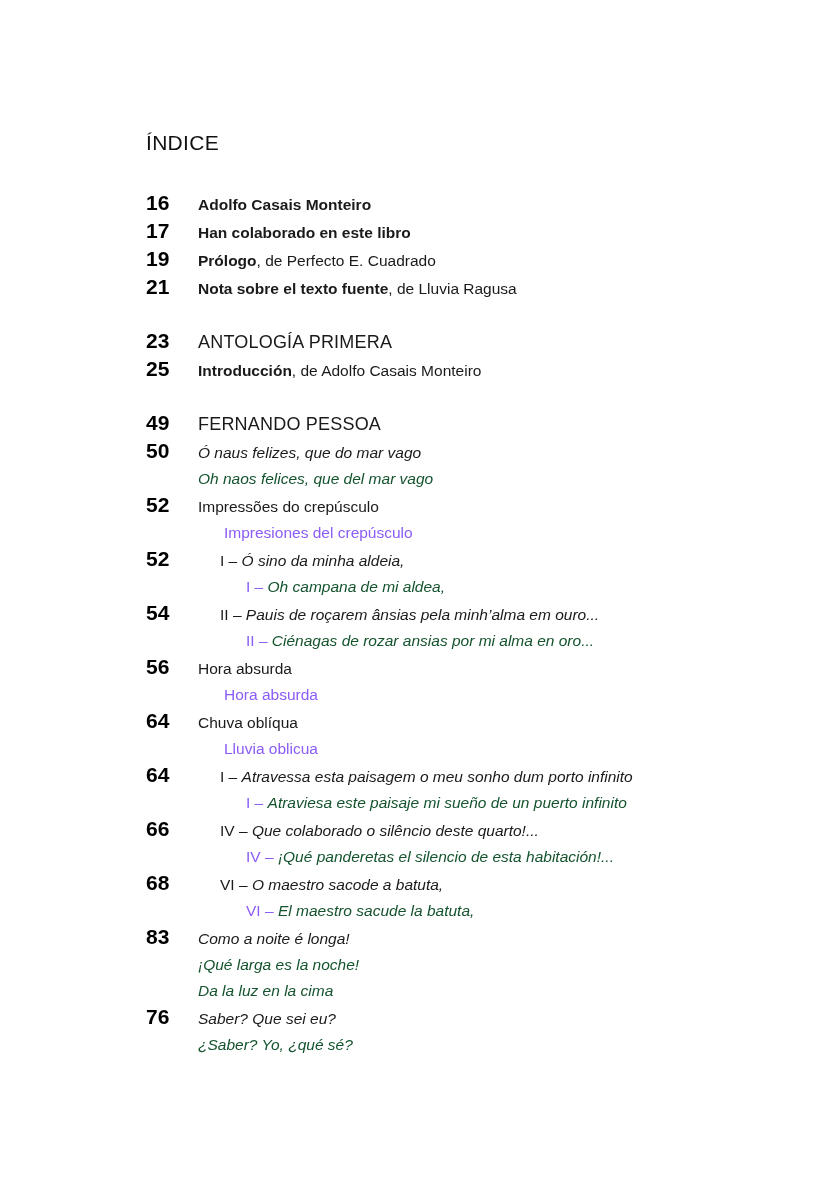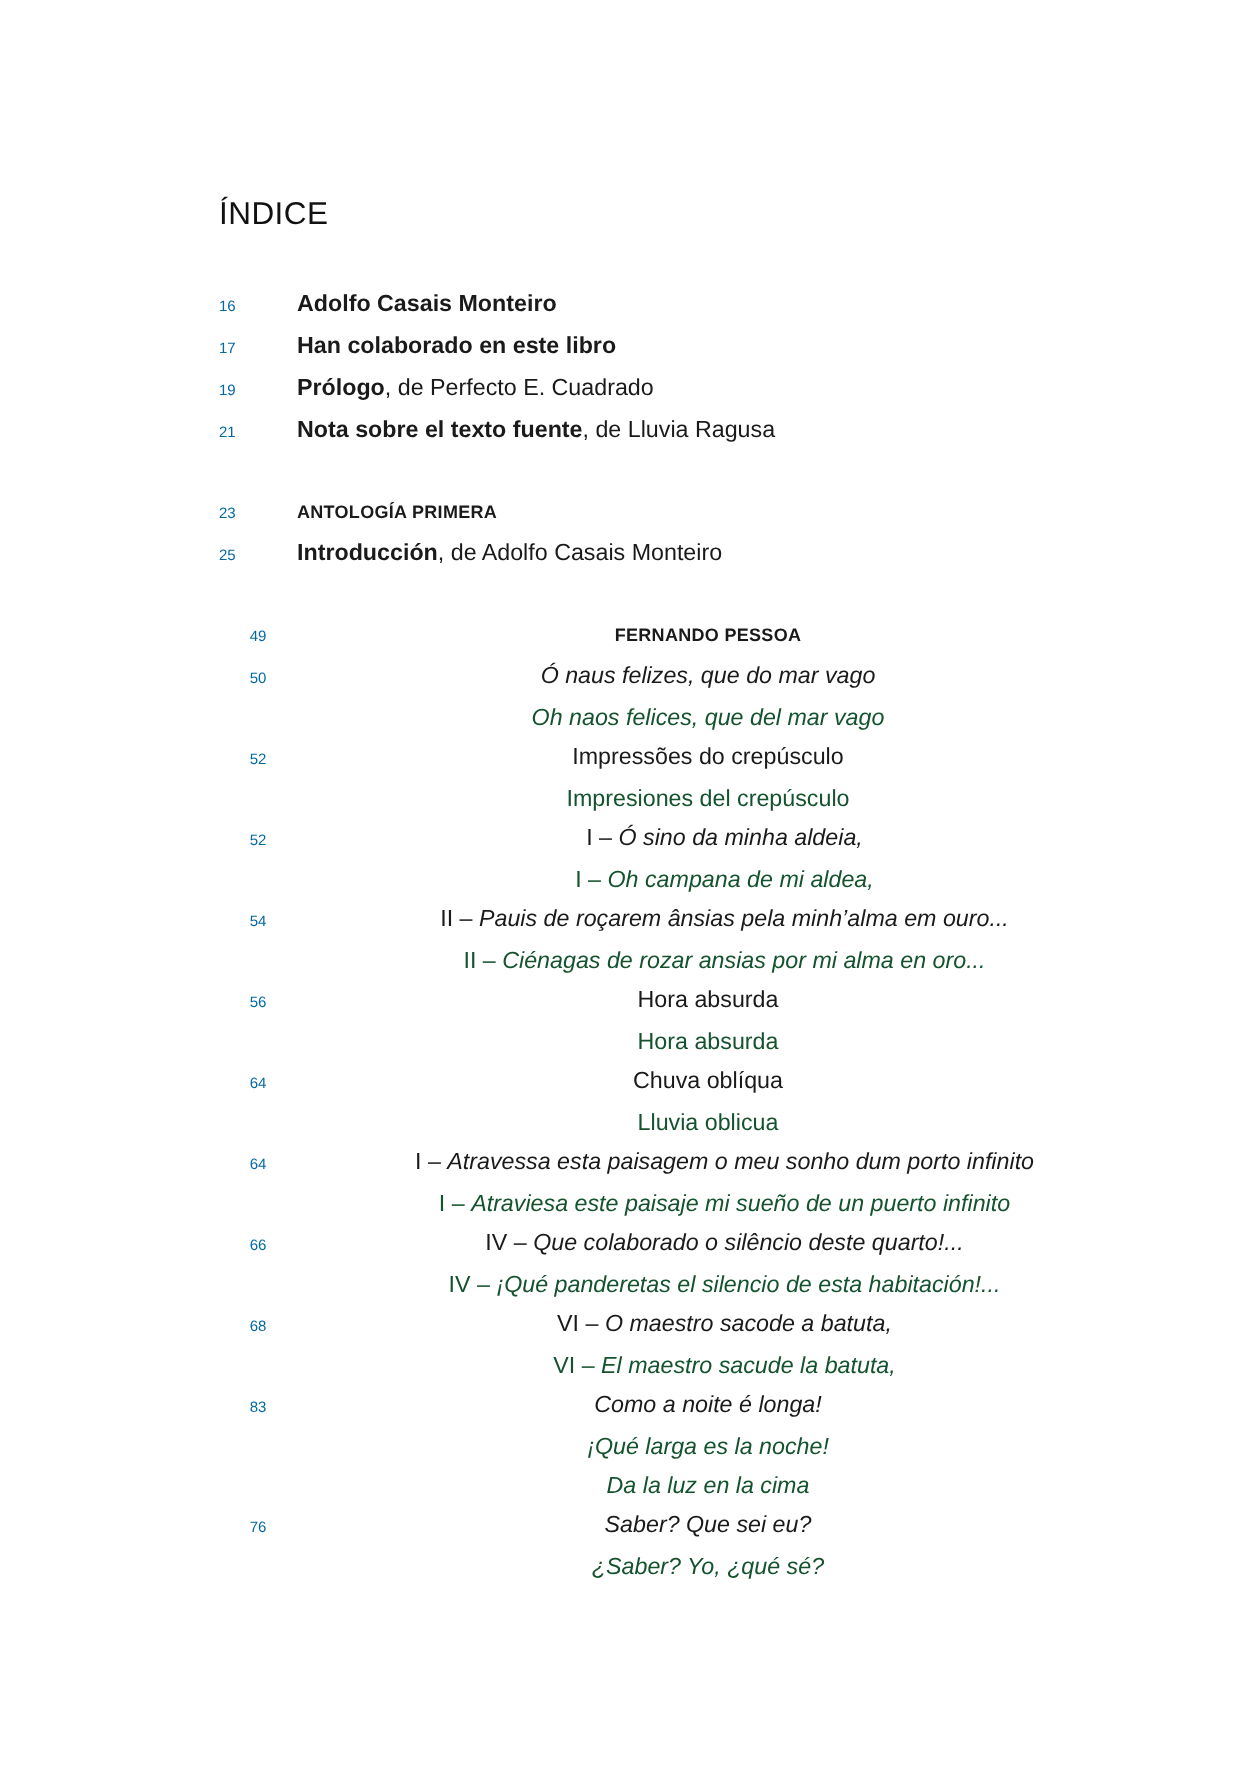--- a/index.html
+++ b/index.html
@@ -40,36 +40,35 @@
     color: #111111;
     line-height: 26px;
     margin: 0 0 34px 0;
   }
 
   .toc-group {
     margin-bottom: 26px;
   }
   .toc-group:last-child {
     margin-bottom: 0;
-    text-align: center;
   }
 
   .toc-row {
     display: flex;
     align-items: baseline;
     line-height: 26px;
     white-space: nowrap;
   }
 
   .folio {
     flex: 0 0 52px;
     width: 52px;
-    font-size: 10px;
-    font-weight: 400;
-    color: #0369a1;
+    font-size: 21px;
+    font-weight: 700;
+    color: #000000;
     line-height: 26px;
   }
 
   .entry {
     flex: 1 1 auto;
     font-size: 15.5px;
     line-height: 26px;
     color: #1a1a1a;
   }
 
@@ -83,27 +82,28 @@
     font-weight: 700;
   }
   .t-regular {
     font-weight: 400;
   }
   .t-italic {
     font-style: italic;
     font-weight: 400;
   }
   .t-section {
-    font-weight: 700;
-    font-size: 12px;
+    font-weight: 400;
+    font-size: 18px;
     letter-spacing: 0.2px;
   }
   .t-trans {
-    color: #14532d;
-    font-weight: 400;
+    color: #8b5cf6;
+    font-weight: 400;
+    margin-left: 26px;
   }
   .t-trans-italic {
     color: #14532d;
     font-weight: 400;
     font-style: italic;
   }
   .numeral {
     font-style: normal;
   }
 </style>

